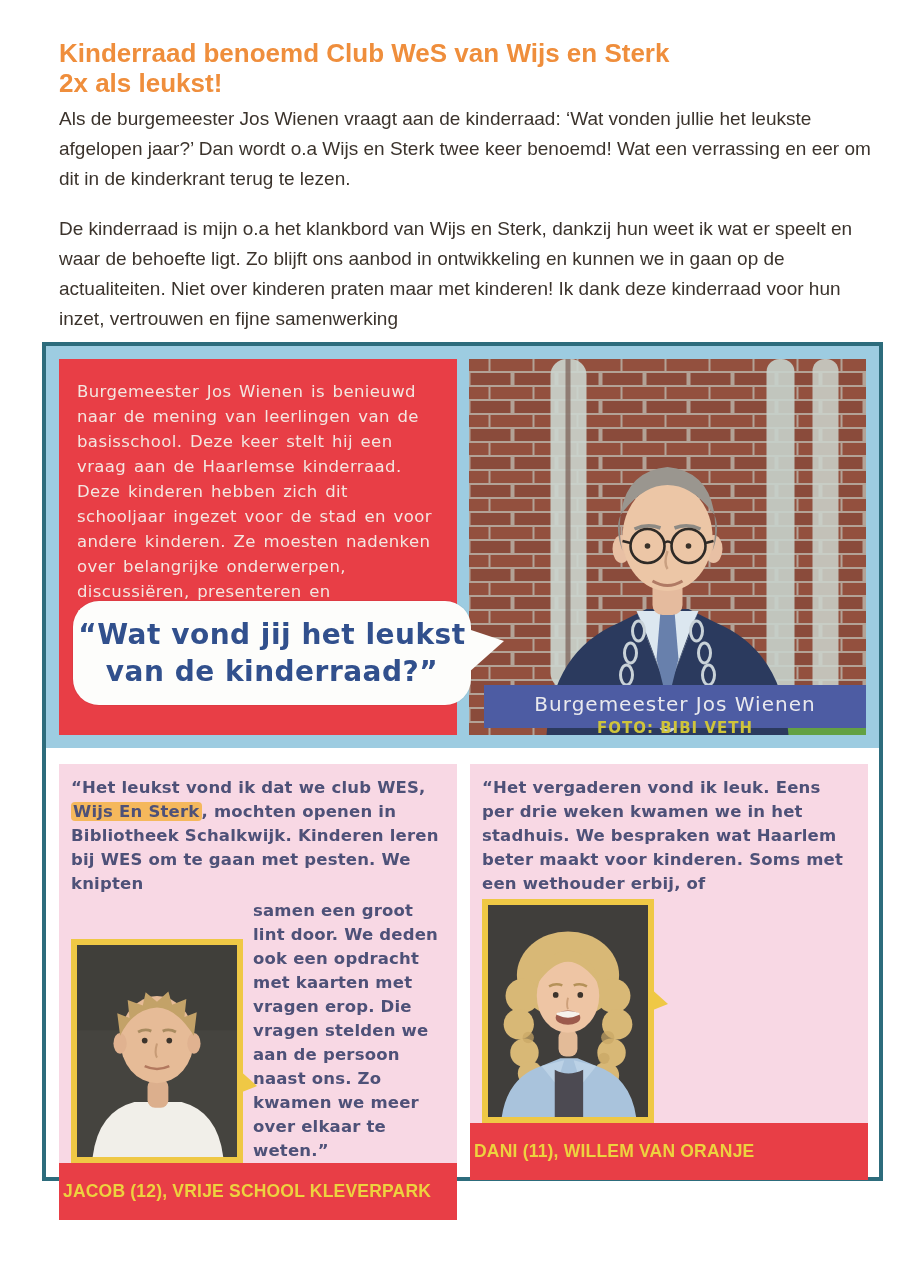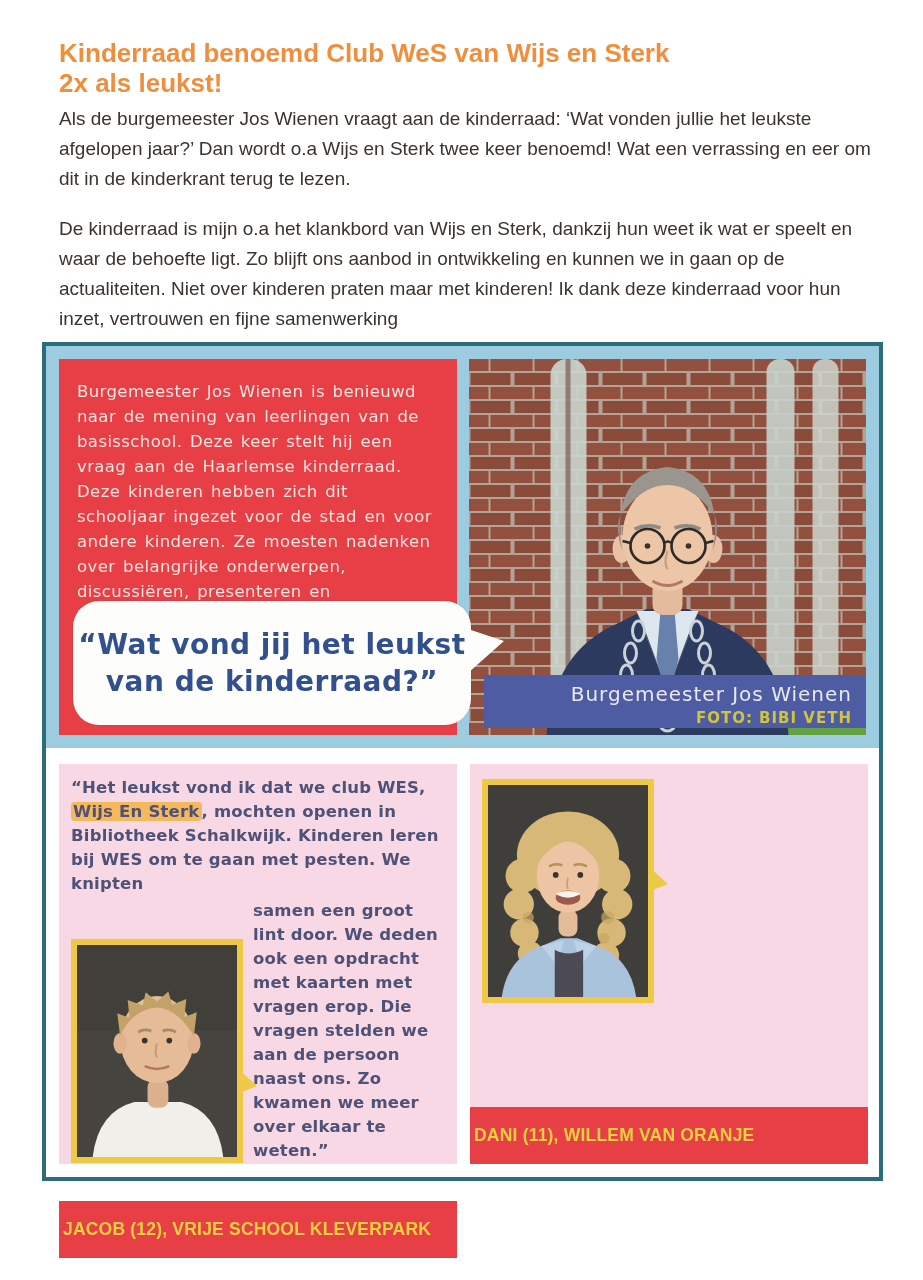--- a/index.html
+++ b/index.html
@@ -40,55 +40,55 @@
     font-size:16.5px; line-height:25px; letter-spacing:0.4px; word-spacing:2px;
     color:#F3E6E0;
   }
   .red-box-credits {
     margin-top:4px; font-family:"DejaVu Sans", sans-serif;
     font-size:12.5px; font-weight:bold; color:#DB9B35; letter-spacing:0.4px;
   }
   .mayor-photo { flex:1; position:relative; overflow:hidden; background:#8A4B3B; }
   .mayor-photo svg { display:block; width:100%; height:100%; }
   .name-band {
-    position:absolute; left:15px; right:0; bottom:7px; height:53px;
-    background:#4D5CA3; color:#fff; text-align:right; padding:7px 14px 0;
+    position:absolute; left:15px; right:0; bottom:7px; height:43px;
+    background:#4D5CA3; color:#fff; text-align:center; padding:7px 8px 0;
     z-index:3;
   }
   .name-band .mayor-name {
     font-family:"DejaVu Sans", sans-serif; font-size:20px; letter-spacing:1px;
     color:#E9E9EE;
   }
   .name-band .mayor-credit {
     font-family:"DejaVu Sans", sans-serif; font-size:15px; font-weight:bold;
     color:#CFC43A; letter-spacing:1px; margin-top:3px;
   }
 
   .speech-bubble {
-    position:absolute; left:27px; top:255px; width:398px; height:124px;
+    position:absolute; left:27px; top:255px; width:398px; height:104px;
     background:#FDFDFB; border-radius:26px; z-index:5;
     display:flex; flex-direction:column; justify-content:center; align-items:center;
     box-shadow:0 0 0 1px rgba(0,0,0,0.04);
   }
   .speech-bubble::after {
     content:""; position:absolute; right:-33px; top:28px; width:0; height:0;
     border-left:36px solid #FDFDFB;
     border-top:12px solid transparent;
     border-bottom:32px solid transparent;
   }
   .bubble-line {
     font-family:"DejaVu Sans", sans-serif; font-weight:bold; color:#31508D;
     font-size:28px; line-height:37px; letter-spacing:0.5px;
   }
 
   
   .bottom-row { margin-top:16px; padding:0 13px; display:flex; gap:13px; }
   .panel {
     width:398px; height:400px; background:#F8D8E4;
-    display:flex; flex-direction:column; flex:none;gap:38px;
+    display:flex; flex-direction:column; flex:none;
   }
   .panel-body {
     flex:1; padding:12px 12px 0;
     font-family:"DejaVu Sans", sans-serif; font-weight:bold; color:#4E5178;
     font-size:16.5px; line-height:24px; letter-spacing:0.2px;
   }
   .quote-top { margin-bottom:2px; }
   .highlight { background:#F5B85C; border-radius:4px; padding:0 2px; }
   .highlight:empty { background:transparent; padding:0; }
   .photo-row { display:flex; gap:10px; margin-top:3px;align-items:flex-end; }
@@ -245,20 +245,21 @@
           <div class="quote-side"><span>samen een groot lint door. We deden ook een opdracht met kaarten met vragen erop. Die vragen stelden we aan de persoon naast ons. Zo kwamen we meer over elkaar te weten.”</span><span class="highlight"></span><span></span></div>
         </div>
       </div>
       <div class="banner">
         <span class="banner-text">JACOB (12), VRIJE SCHOOL KLEVERPARK</span>
       </div>
     </div>
 
     <div class="panel">
       <div class="panel-body">
+        <div class="quote-top"><span>“Het vergaderen vond ik leuk. Eens per drie weken kwamen we in het stadhuis. We bespraken wat Haarlem beter maakt voor kinderen. Soms met een wethouder erbij, of</span><span class="highlight"></span><span></span></div>
         <div class="photo-row">
           <div class="kid-photo photo-dani">
             <svg viewBox="0 0 172 224" preserveAspectRatio="xMidYMid slice">
               <rect width="172" height="224" fill="#403E3B"></rect>
 
               <g fill="#D8B876">
                 <ellipse cx="86" cy="74" rx="54" ry="46"></ellipse>
                 <circle cx="38" cy="96" r="18"></circle>
                 <circle cx="34" cy="126" r="16"></circle>
                 <circle cx="40" cy="156" r="15"></circle>

